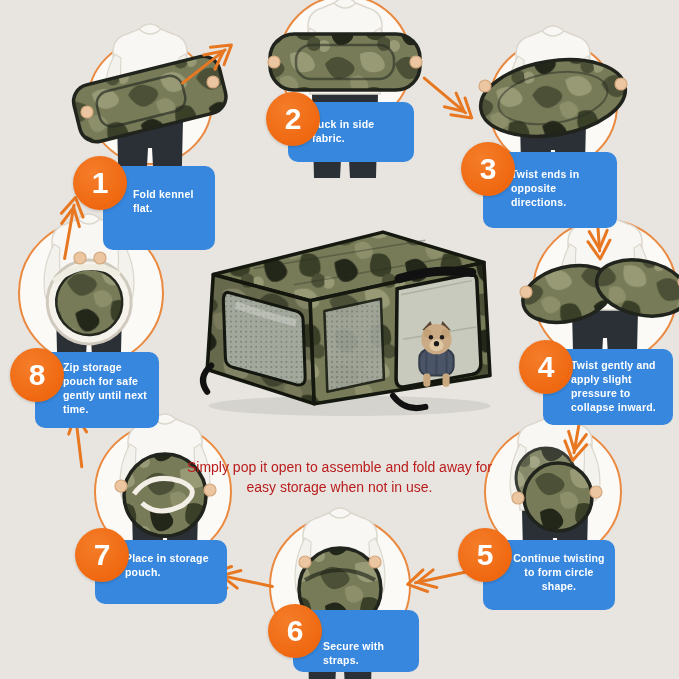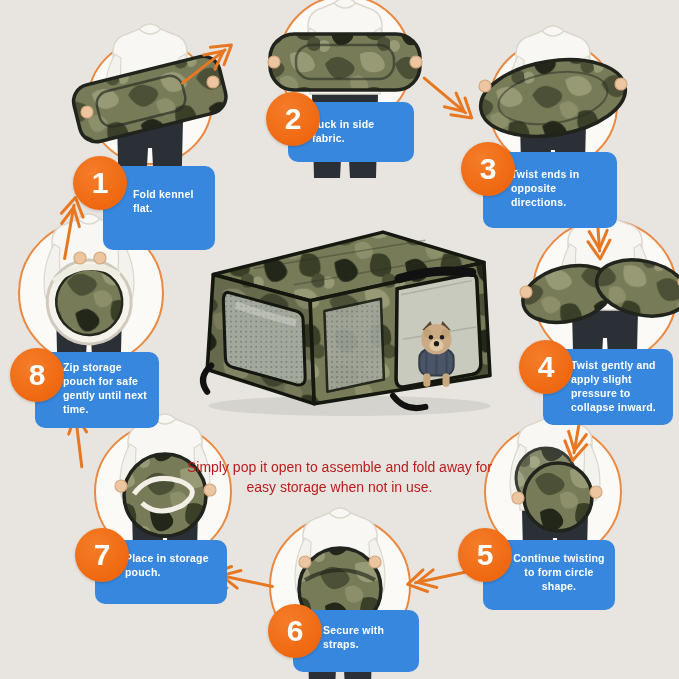--- a/index.html
+++ b/index.html
@@ -37,21 +37,21 @@
   .s3 .num{left:461px;top:142px;}
   .s3 .panel{left:483px;top:152px;width:134px;height:76px;padding-top:16px;padding-left:28px;}
   .s4 .photo{left:510px;top:198px;width:190px;height:200px;}
   .s4 .num{left:519px;top:340px;}
   .s4 .panel{left:543px;top:349px;width:130px;height:76px;padding-top:10px;padding-left:28px;}
   .s5 .photo{left:460px;top:398px;width:190px;height:200px;}
   .s5 .num{left:458px;top:528px;}
   .s5 .panel{left:483px;top:540px;width:132px;height:70px;padding-top:12px;padding-left:28px;text-align:center;}
   .s6 .photo{left:245px;top:492px;width:190px;height:200px;}
   .s6 .num{left:268px;top:604px;}
-  .s6 .panel{left:293px;top:610px;width:126px;height:62px;padding-top:14px;padding-left:30px;}
+  .s6 .panel{left:293px;top:610px;width:126px;height:62px;padding-top:30px;padding-left:30px;}
   .s7 .photo{left:70px;top:398px;width:190px;height:200px;}
   .s7 .num{left:75px;top:528px;}
   .s7 .panel{left:95px;top:540px;width:132px;height:64px;padding-top:12px;padding-left:30px;}
   .s8 .photo{left:-6px;top:198px;width:190px;height:200px;}
   .s8 .num{left:10px;top:348px;}
   .s8 .panel{left:35px;top:352px;width:124px;height:76px;padding-top:9px;padding-left:28px;}
   
   #title{
     position:absolute;left:50%;top:414px;transform:translateX(-50%);
     font-size:35px;font-weight:800;color:#141414;letter-spacing:.3px;

